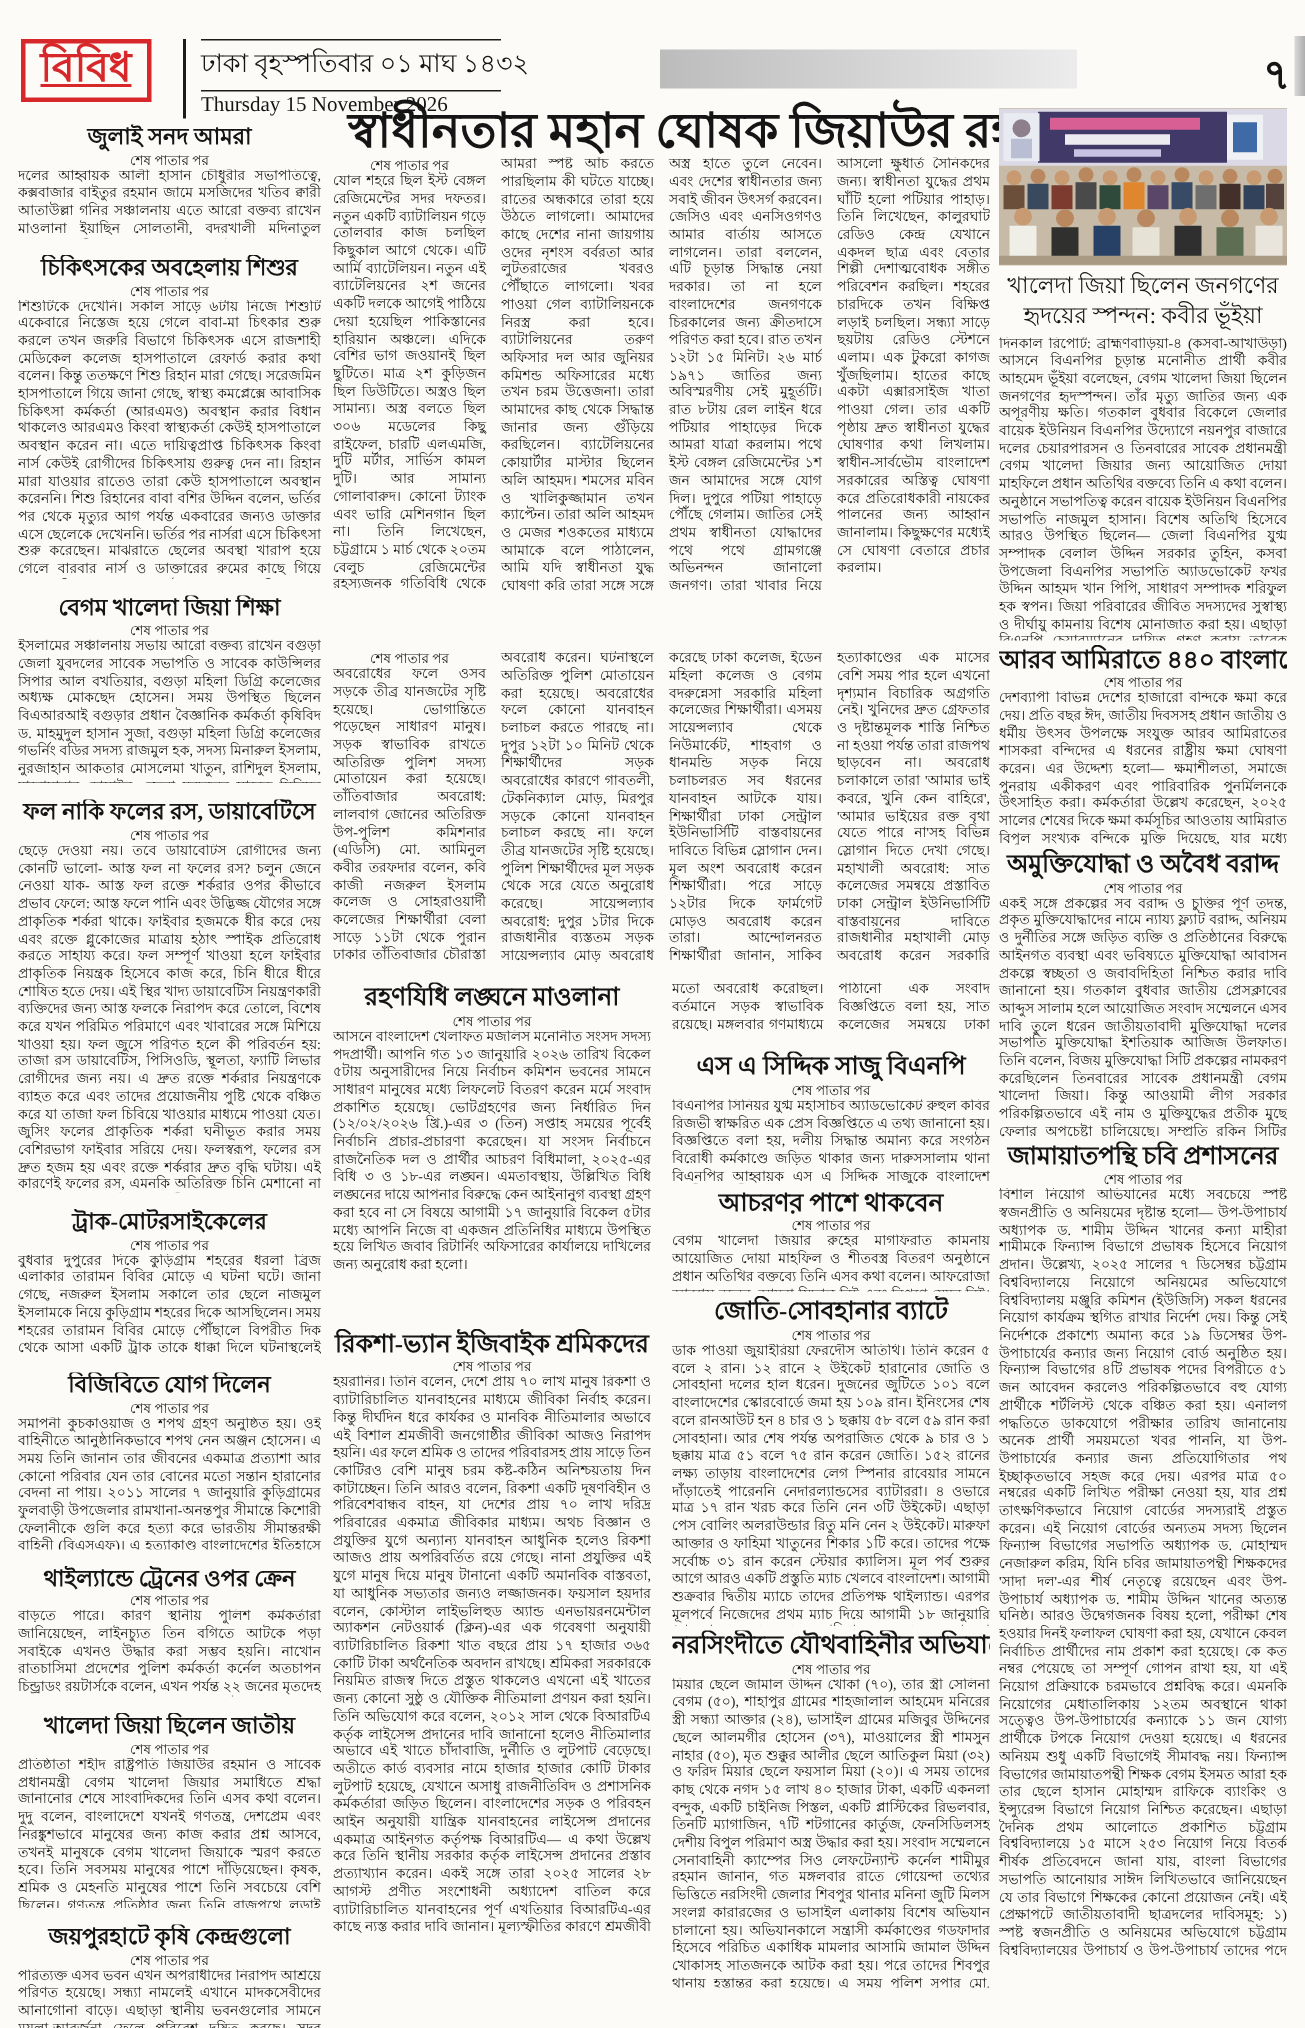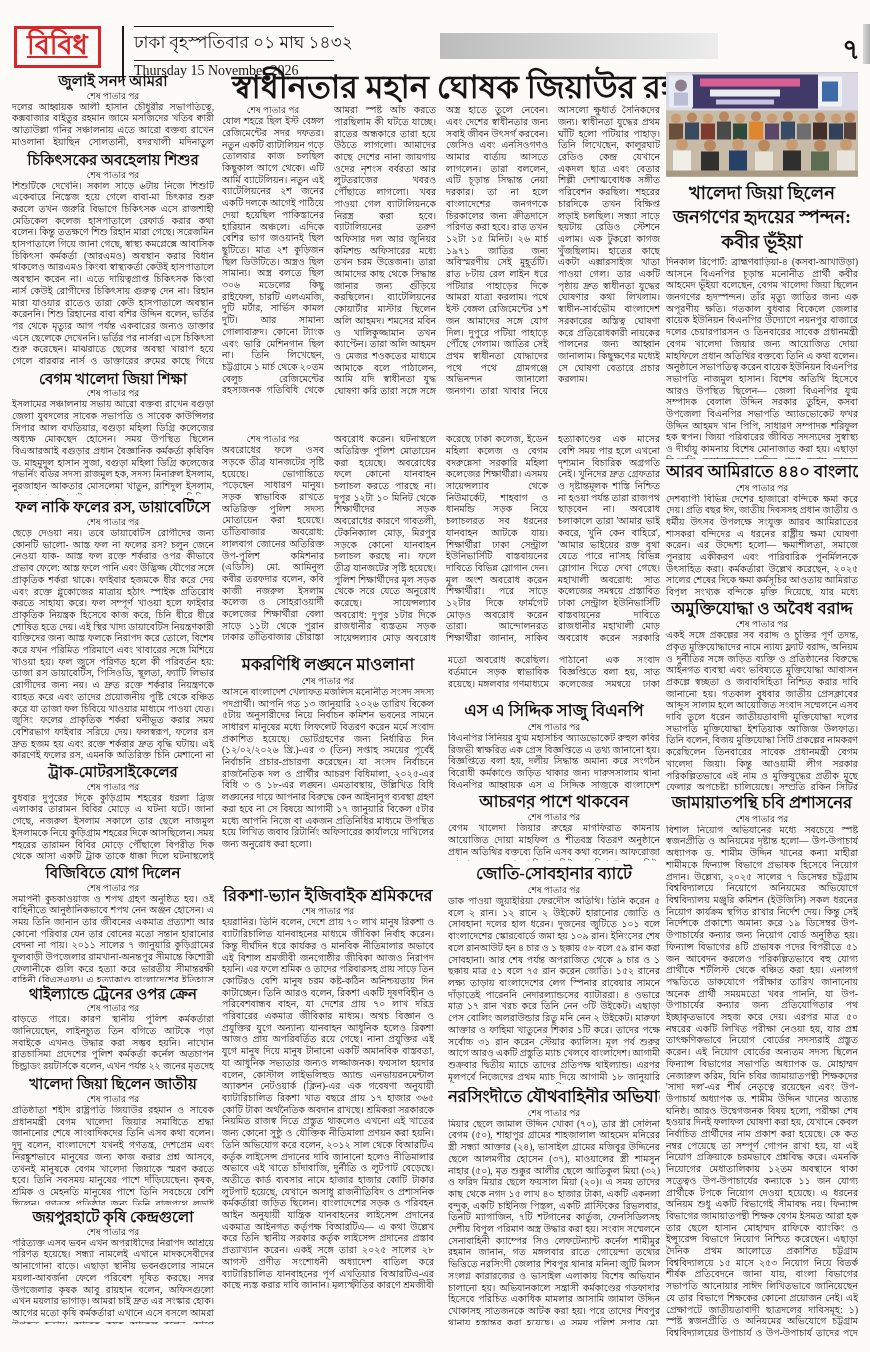--- a/index.html
+++ b/index.html
@@ -19,42 +19,42 @@
   .logo-top{display:flex;align-items:flex-end;gap:4px;justify-content:center;border-bottom:2.5px solid #111;padding-bottom:1px;}
   .logo-daily{color:#c4272b;font-size:8px;font-weight:bold;}
   .logo-en{font-size:9.5px;font-weight:bold;letter-spacing:.5px;white-space:nowrap;}
   .logo-bn{font-size:33px;font-weight:bold;line-height:1.02;}
   .logo-tag{font-size:8.5px;white-space:nowrap;}
   .pageno{position:absolute;left:842px;top:28px;font-size:28px;font-weight:bold;}
   .edge{position:absolute;right:0;top:24px;width:7px;height:40px;background:linear-gradient(to right,#d9d9d9,#aeaeae);}
   
   .kicker{font-size:9px;text-align:center;line-height:11px;}
   .bd{font-size:9.3px;line-height:11.7px;text-align:justify;overflow:hidden;}
-  .h-left{font-size:15px;font-weight:bold;text-align:center;white-space:nowrap;overflow:hidden;line-height:1.25;}
+  .h-left{font-size:15px;font-weight:bold;text-align:center;white-space:nowrap;overflow:hidden;line-height:1.25;margin-top:11px;}
   .h-sub{font-size:16.5px;font-weight:bold;text-align:center;white-space:nowrap;overflow:hidden;line-height:1.25;}
   .h-big{font-size:32px;font-weight:bold;text-align:center;white-space:nowrap;line-height:1.1;
          display:flex;align-items:center;gap:10px;}
   .h-big::before,.h-big::after{content:"";flex:1;border-top:3px solid #141414;}
   
   .col-left{position:absolute;left:12px;top:72px;width:202px;}
   .col-mid{position:absolute;left:222px;top:70px;width:438px;}
   .col-right{position:absolute;left:666px;top:72px;width:192px;}
   .art{margin-bottom:3px;}
   .cols4{column-count:4;column-gap:10px;}
   .cols2{column-count:2;column-gap:10px;}
   .mid-bottom{display:flex;gap:14px;}
   .half{width:212px;}
   
   .lb1{height:46px;} .lb2{height:186px;} .lb3{height:96px;} .lb4{height:232px;}
   .lb5{height:68px;} .lb6{height:88px;} .lb7{height:58px;} .lb8{height:100px;} .lb9{height:86px;}
   .mlead-bd{height:326px;} .msec-bd{height:218px;}
   .acharon-bd{height:196px;} .rick-bd{height:372px;}
   .tail-bd{height:46px;}
   .sid-bd{height:56px;} .pashe-bd{height:38px;} .joti-bd{height:188px;} .nar-bd{height:206px;}
-  .r-lead-h{font-size:18px;font-weight:bold;text-align:center;line-height:1.35;}
+  .r-lead-h{font-size:15px;font-weight:normal;text-align:center;line-height:1.35;}
   .r-lead-bd{height:202px;}
   .uae-bd{height:102px;} .mukti-bd{height:160px;} .jam-bd{height:512px;}
   .photo{width:192px;height:105px;display:block;background:#c9bda9;}
 </style>
 </head>
 <body>
 
 <div class="page">
 
   <div class="hdr">
@@ -141,21 +141,21 @@
       <div class="bd cols4 msec-bd">
         <div class="kicker">শেষ পাতার পর</div>
         <span>অবরোধের ফলে ওসব সড়কে তীব্র যানজটের সৃষ্টি হয়েছে। ভোগান্তিতে পড়েছেন সাধারণ মানুষ। সড়ক স্বাভাবিক রাখতে অতিরিক্ত পুলিশ সদস্য মোতায়েন করা হয়েছে। তাঁতিবাজার অবরোধ: লালবাগ জোনের অতিরিক্ত উপ-পুলিশ কমিশনার (এডিসি) মো. আমিনুল কবীর তরফদার বলেন, কবি কাজী নজরুল ইসলাম কলেজ ও সোহরাওয়ার্দী কলেজের শিক্ষার্থীরা বেলা সাড়ে ১১টা থেকে পুরান ঢাকার তাঁতিবাজার চৌরাস্তা অবরোধ করেন। ঘটনাস্থলে অতিরিক্ত পুলিশ মোতায়েন করা হয়েছে। অবরোধের ফলে কোনো যানবাহন চলাচল করতে পারছে না। দুপুর ১২টা ১০ মিনিট থেকে শিক্ষার্থীদের সড়ক অবরোধের কারণে গাবতলী, টেকনিক্যাল মোড়, মিরপুর সড়কে কোনো যানবাহন চলাচল করছে না। ফলে তীব্র যানজটের সৃষ্টি হয়েছে। পুলিশ শিক্ষার্থীদের মূল সড়ক থেকে সরে যেতে অনুরোধ করেছে। সায়েন্সল্যাব অবরোধ: দুপুর ১টার দিকে রাজধানীর ব্যস্ততম সড়ক সায়েন্সল্যাব মোড় অবরোধ করেছে ঢাকা কলেজ, ইডেন মহিলা কলেজ ও বেগম বদরুন্নেসা সরকারি মহিলা কলেজের শিক্ষার্থীরা। এসময় সায়েন্সল্যাব থেকে নিউমার্কেট, শাহবাগ ও ধানমন্ডি সড়ক নিয়ে চলাচলরত সব ধরনের যানবাহন আটকে যায়। শিক্ষার্থীরা ঢাকা সেন্ট্রাল ইউনিভার্সিটি বাস্তবায়নের দাবিতে বিভিন্ন স্লোগান দেন। মূল অংশ অবরোধ করেন শিক্ষার্থীরা। পরে সাড়ে ১২টার দিকে ফার্মগেট মোড়ও অবরোধ করেন তারা। আন্দোলনরত শিক্ষার্থীরা জানান, সাকিব হত্যাকাণ্ডের এক মাসের বেশি সময় পার হলে এখনো দৃশ্যমান বিচারিক অগ্রগতি নেই। খুনিদের দ্রুত গ্রেফতার ও দৃষ্টান্তমূলক শাস্তি নিশ্চিত না হওয়া পর্যন্ত তারা রাজপথ ছাড়বেন না। অবরোধ চলাকালে তারা 'আমার ভাই কবরে, খুনি কেন বাহিরে', 'আমার ভাইয়ের রক্ত বৃথা যেতে পারে না'সহ বিভিন্ন স্লোগান দিতে দেখা গেছে। মহাখালী অবরোধ: সাত কলেজের সমন্বয়ে প্রস্তাবিত ঢাকা সেন্ট্রাল ইউনিভার্সিটি বাস্তবায়নের দাবিতে রাজধানীর মহাখালী মোড় অবরোধ করেন সরকারি তিতুমীর কলেজের শিক্ষার্থীরা। প্রণীত ঢাকা সেন্ট্রাল ইউনিভার্সিটি আইন-২০২৫-এর খসড়া গত বছরের ২৪ সেপ্টেম্বর শিক্ষা মন্ত্রণালয়ের মাধ্যমিক ও উচ্চশিক্ষা বিভাগের ওয়েবসাইটে প্রকাশ করা হয়। খসড়াটি প্রকাশের পর এ নিয়ে পক্ষে-বিপক্ষে আলোচনা ও বিতর্ক শুরু হলে শিক্ষা মন্ত্রণালয় সংশ্লিষ্ট সব স্টেকহোল্ডারের সঙ্গে একাধিক পরামর্শ সভার আয়োজন করা হয়। শিক্ষার্থীদের দাবি, স্টেকহোল্ডারদের সঙ্গে আলোচনা শেষে প্রাপ্ত মতামতের ভিত্তিতে শিক্ষা মন্ত্রণালয় খসড়াটি হালনাগাদ করে। সর্বশেষ গত ৭ ও ৮ ডিসেম্বর শিক্ষা ভবন অভিমুখে টানা অবস্থান কর্মসূচি চলাকালে শিক্ষার্থীদের সঙ্গে শিক্ষা মন্ত্রণালয়ের বৈঠক হয়।</span>
       </div>
     </div>
 
     <div class="mid-bottom">
       <div class="half">
 
         <div class="art">
-          <div class="h-sub">মকরণিধি লঙ্ঘনে মাওলানা</div>
+          <div class="h-sub">রহণযিধি লঙ্ঘনে মাওলানা</div>
           <div class="kicker">শেষ পাতার পর</div>
           <div class="bd acharon-bd">আসনে বাংলাদেশ খেলাফত মজলিস মনোনীত সংসদ সদস্য পদপ্রার্থী। আপনি গত ১৩ জানুয়ারি ২০২৬ তারিখ বিকেল ৫টায় অনুসারীদের নিয়ে নির্বাচন কমিশন ভবনের সামনে সাধারণ মানুষের মধ্যে লিফলেট বিতরণ করেন মর্মে সংবাদ প্রকাশিত হয়েছে। ভোটগ্রহণের জন্য নির্ধারিত দিন (১২/০২/২০২৬ খ্রি.)-এর ৩ (তিন) সপ্তাহ সময়ের পূর্বেই নির্বাচনি প্রচার-প্রচারণা করেছেন। যা সংসদ নির্বাচনে রাজনৈতিক দল ও প্রার্থীর আচরণ বিধিমালা, ২০২৫-এর বিধি ৩ ও ১৮-এর লঙ্ঘন। এমতাবস্থায়, উল্লিখিত বিধি লঙ্ঘনের দায়ে আপনার বিরুদ্ধে কেন আইনানুগ ব্যবস্থা গ্রহণ করা হবে না সে বিষয়ে আগামী ১৭ জানুয়ারি বিকেল ৫টার মধ্যে আপনি নিজে বা একজন প্রতিনিধির মাধ্যমে উপস্থিত হয়ে লিখিত জবাব রিটার্নিং অফিসারের কার্যালয়ে দাখিলের জন্য অনুরোধ করা হলো।</div>
         </div>
 
         <div class="art">
           <div class="h-sub">রিকশা-ভ্যান ইজিবাইক শ্রমিকদের</div>
           <div class="kicker">শেষ পাতার পর</div>
           <div class="bd rick-bd">হয়রানির। তিনি বলেন, দেশে প্রায় ৭০ লাখ মানুষ রিকশা ও ব্যাটারিচালিত যানবাহনের মাধ্যমে জীবিকা নির্বাহ করেন। কিন্তু দীর্ঘদিন ধরে কার্যকর ও মানবিক নীতিমালার অভাবে এই বিশাল শ্রমজীবী জনগোষ্ঠীর জীবিকা আজও নিরাপদ হয়নি। এর ফলে শ্রমিক ও তাদের পরিবারসহ প্রায় সাড়ে তিন কোটিরও বেশি মানুষ চরম কষ্ট-কঠিন অনিশ্চয়তায় দিন কাটাচ্ছেন। তিনি আরও বলেন, রিকশা একটি দূষণবিহীন ও পরিবেশবান্ধব বাহন, যা দেশের প্রায় ৭০ লাখ দরিদ্র পরিবারের একমাত্র জীবিকার মাধ্যম। অথচ বিজ্ঞান ও প্রযুক্তির যুগে অন্যান্য যানবাহন আধুনিক হলেও রিকশা আজও প্রায় অপরিবর্তিত রয়ে গেছে। নানা প্রযুক্তির এই যুগে মানুষ দিয়ে মানুষ টানানো একটি অমানবিক বাস্তবতা, যা আধুনিক সভ্যতার জন্যও লজ্জাজনক। ফয়সাল হয়দার বলেন, কোস্টাল লাইভলিহুড অ্যান্ড এনভায়রনমেন্টাল অ্যাকশন নেটওয়ার্ক (ক্লিন)-এর এক গবেষণা অনুযায়ী ব্যাটারিচালিত রিকশা খাত বছরে প্রায় ১৭ হাজার ৩৬৫ কোটি টাকা অর্থনৈতিক অবদান রাখছে। শ্রমিকরা সরকারকে নিয়মিত রাজস্ব দিতে প্রস্তুত থাকলেও এখনো এই খাতের জন্য কোনো সুষ্ঠু ও যৌক্তিক নীতিমালা প্রণয়ন করা হয়নি। তিনি অভিযোগ করে বলেন, ২০১২ সাল থেকে বিআরটিএ কর্তৃক লাইসেন্স প্রদানের দাবি জানানো হলেও নীতিমালার অভাবে এই খাতে চাঁদাবাজি, দুর্নীতি ও লুটপাট বেড়েছে। অতীতে কার্ড ব্যবসার নামে হাজার হাজার কোটি টাকার লুটপাট হয়েছে, যেখানে অসাধু রাজনীতিবিদ ও প্রশাসনিক কর্মকর্তারা জড়িত ছিলেন। বাংলাদেশের সড়ক ও পরিবহন আইন অনুযায়ী যান্ত্রিক যানবাহনের লাইসেন্স প্রদানের একমাত্র আইনগত কর্তৃপক্ষ বিআরটিএ— এ কথা উল্লেখ করে তিনি স্থানীয় সরকার কর্তৃক লাইসেন্স প্রদানের প্রস্তাব প্রত্যাখ্যান করেন। একই সঙ্গে তারা ২০২৫ সালের ২৮ আগস্ট প্রণীত সংশোধনী অধ্যাদেশ বাতিল করে ব্যাটারিচালিত যানবাহনের পূর্ণ এখতিয়ার বিআরটিএ-এর কাছে ন্যস্ত করার দাবি জানান। মূল্যস্ফীতির কারণে শ্রমজীবী মানুষের জন্য রেশন ব্যবস্থা চালু, নিবন্ধনের নাম নিয়ন্ত্রণ এবং বাজারের অসৎ সিন্ডিকেট ভেঙে দেওয়ার দাবি জানিয়ে তিনি বলেন, ব্যাটারিচালিত যানবাহন সংক্রান্ত যেকোনো সিদ্ধান্ত গ্রহণে শুধু সড়ক ব্যবস্থাপনাকে নয়, বরং জীবিকা, অর্থনীতি ও সামাজিক বাস্তবতাকে সমান গুরুত্ব দিতে হবে। আলোচনা সভা থেকে রিকশা-ভ্যান-ইজিবাইক শ্রমিক ইউনিয়নের পক্ষ থেকে ১২ দফা দাবি উত্থাপন করা হয়। দাবিগুলোর মধ্যে রয়েছে— বিআরটিএ কর্তৃক লাইসেন্স ও রুট পারমিট প্রদান, চালকদের ডিজিটাল নিবন্ধন।</div>
         </div>
       </div>

